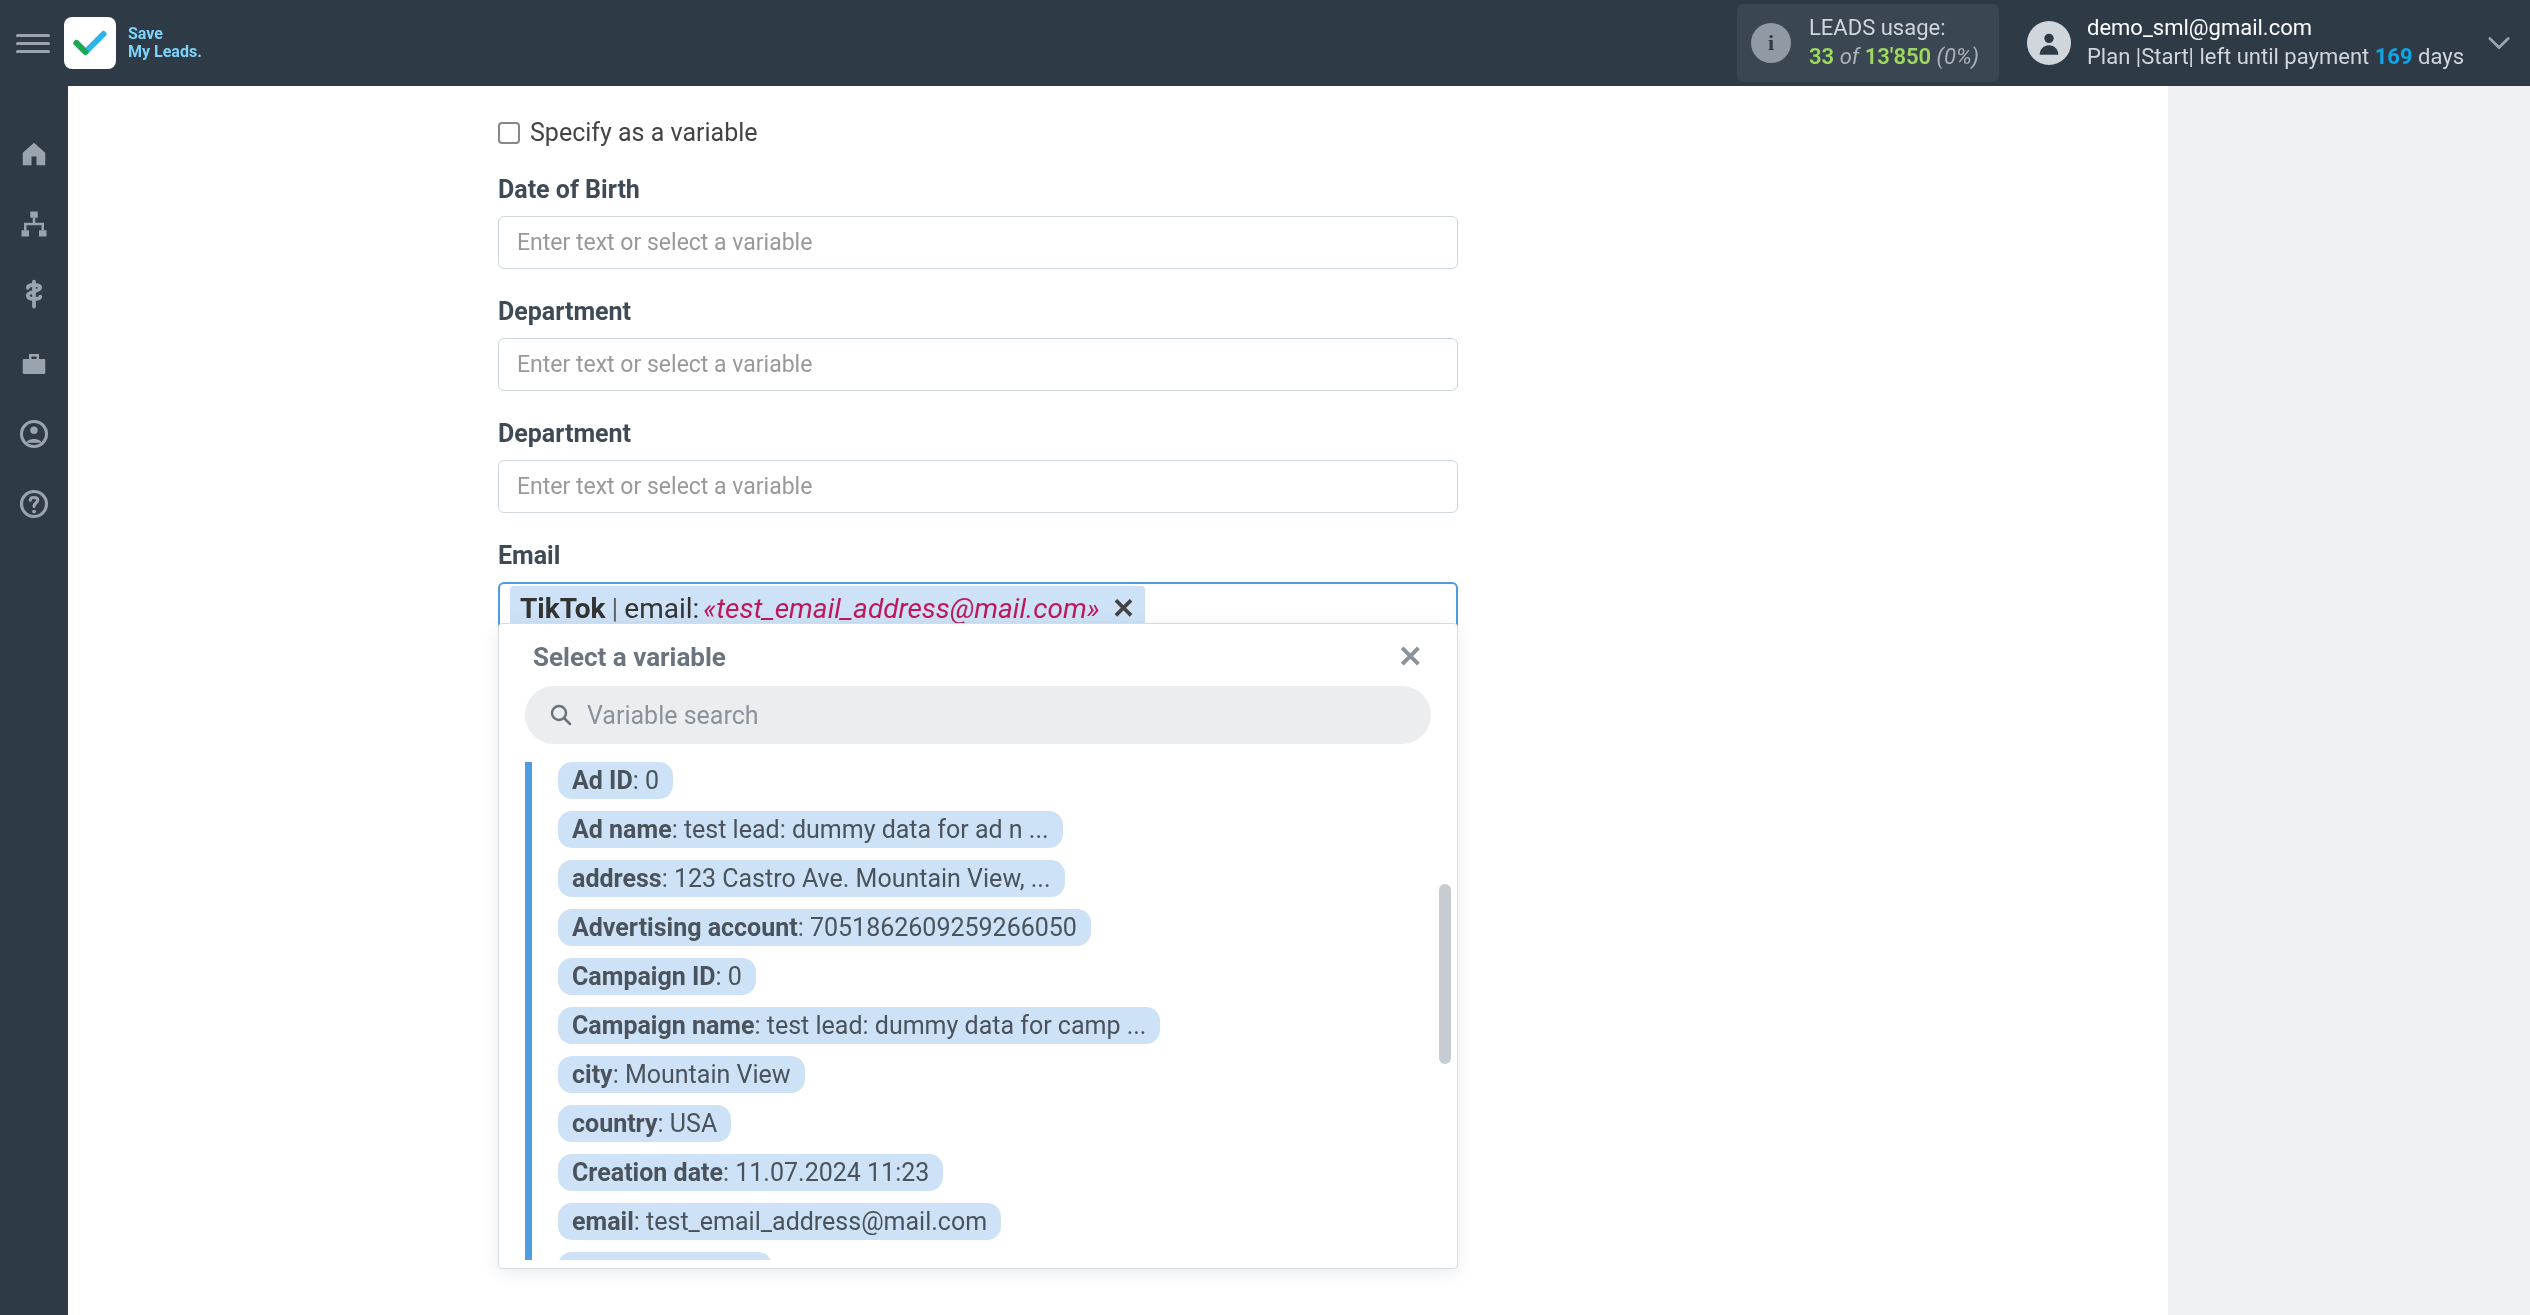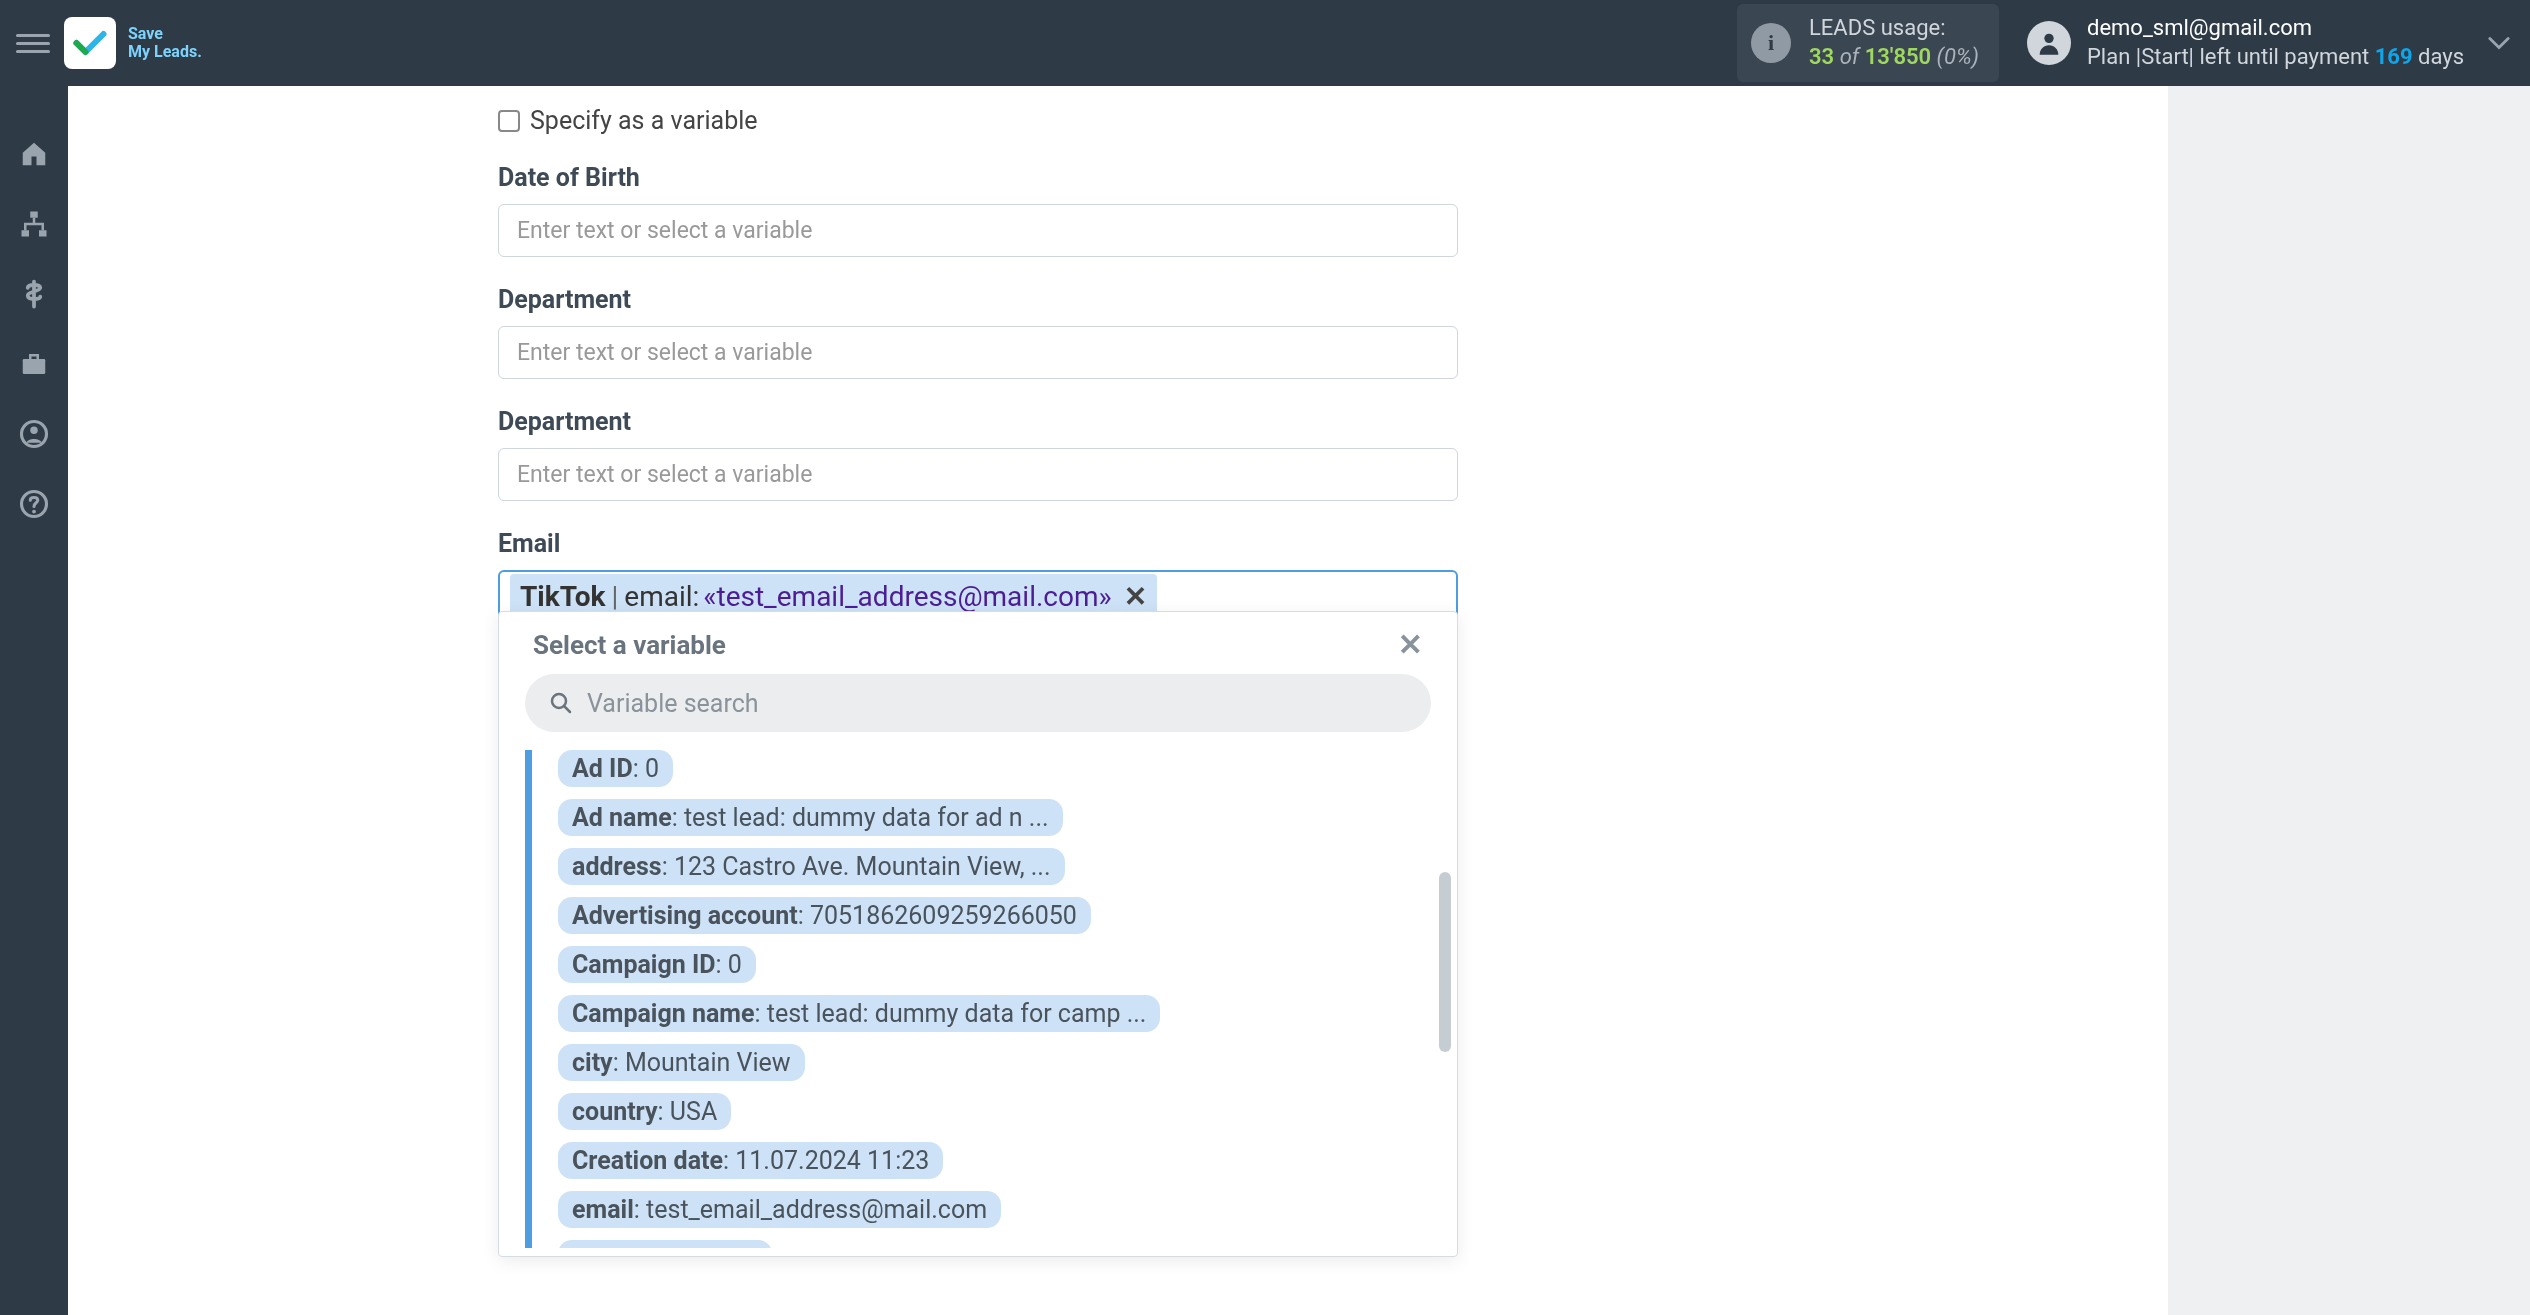--- a/index.html
+++ b/index.html
@@ -100,21 +100,21 @@
       top: 86px; left: 68px; right: 0; bottom: 0;
       background: #eef0f2;
     }
     .card {
       position: absolute;
       left: 0; top: 0; bottom: 0;
       width: 2100px;
       background: #fff;
     }
     .form-area {
-      padding: 20px 60px 40px 430px;
+      padding: 32px 60px 40px 430px;
       width: 100%;
       border-radius: 16px;
     }
 
     .checkbox-row {
       display: flex; align-items: center; gap: 10px;
       margin-bottom: 28px;
       font-size: 25px; color: #444;
     }
     .cbox {
@@ -143,21 +143,21 @@
     .tag {
       display: inline-flex; align-items: center;
       background: #cde2f6; border-radius: 4px;
       padding: 6px 10px;
       font-size: 28px; color: #333;
       gap: 4px;
     }
     .tag .src { font-weight: 700; color: #333; }
     .tag .sep { color: #666; padding: 0 2px; }
     .tag .key { color: #333; }
-    .tag .val { color: #4c1d95; }
+    .tag .val { font-style: italic; color: #be185d; }
     .tag .remove { margin-left: 8px; cursor: pointer; font-weight: 700; color: #444; }
 
     
     .dropdown {
       width: 960px;
       background: #fff;
       border: 1px solid #d6dde2;
       border-radius: 4px;
       box-shadow: 0 4px 18px rgba(0,0,0,0.08);
       margin-top: -20px;

